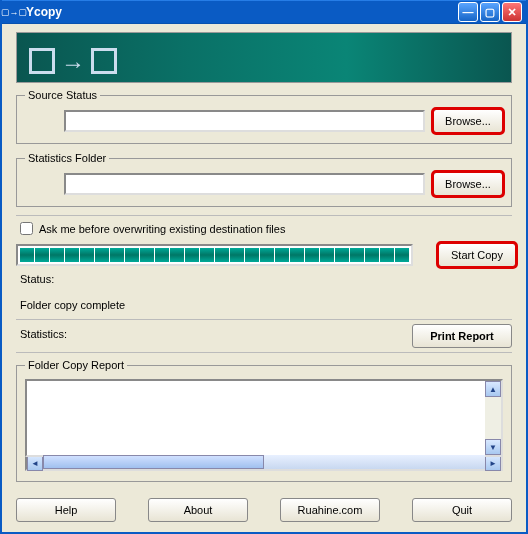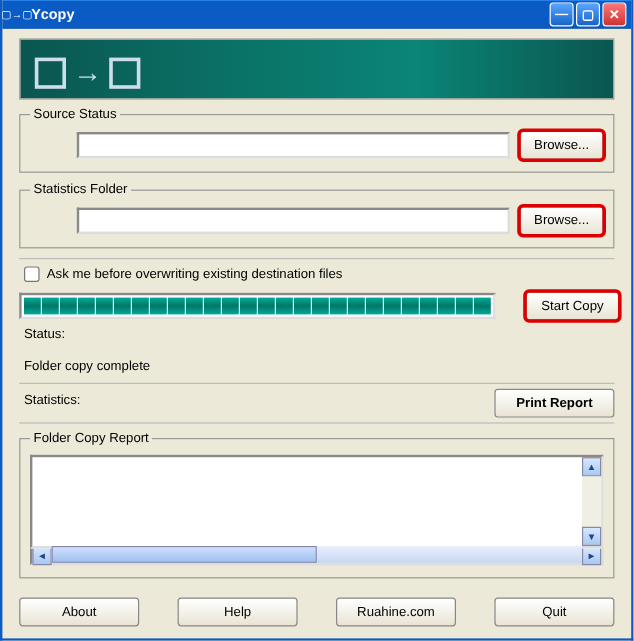--- a/index.html
+++ b/index.html
@@ -280,19 +280,19 @@
         <div class="track">
             <div class="thumb"></div>
           </div>
         <div class="arr">►</div>
       </div>
     </fieldset>
 
   </div>
 
   <div class="bottom-buttons">
+    <button class="btn">Help</button>
     <button class="btn">About</button>
-    <button class="btn">Help</button>
     <button class="btn">Ruahine.com</button>
     <button class="btn">Quit</button>
   </div>
 
 </div>
 
 </body></html>

